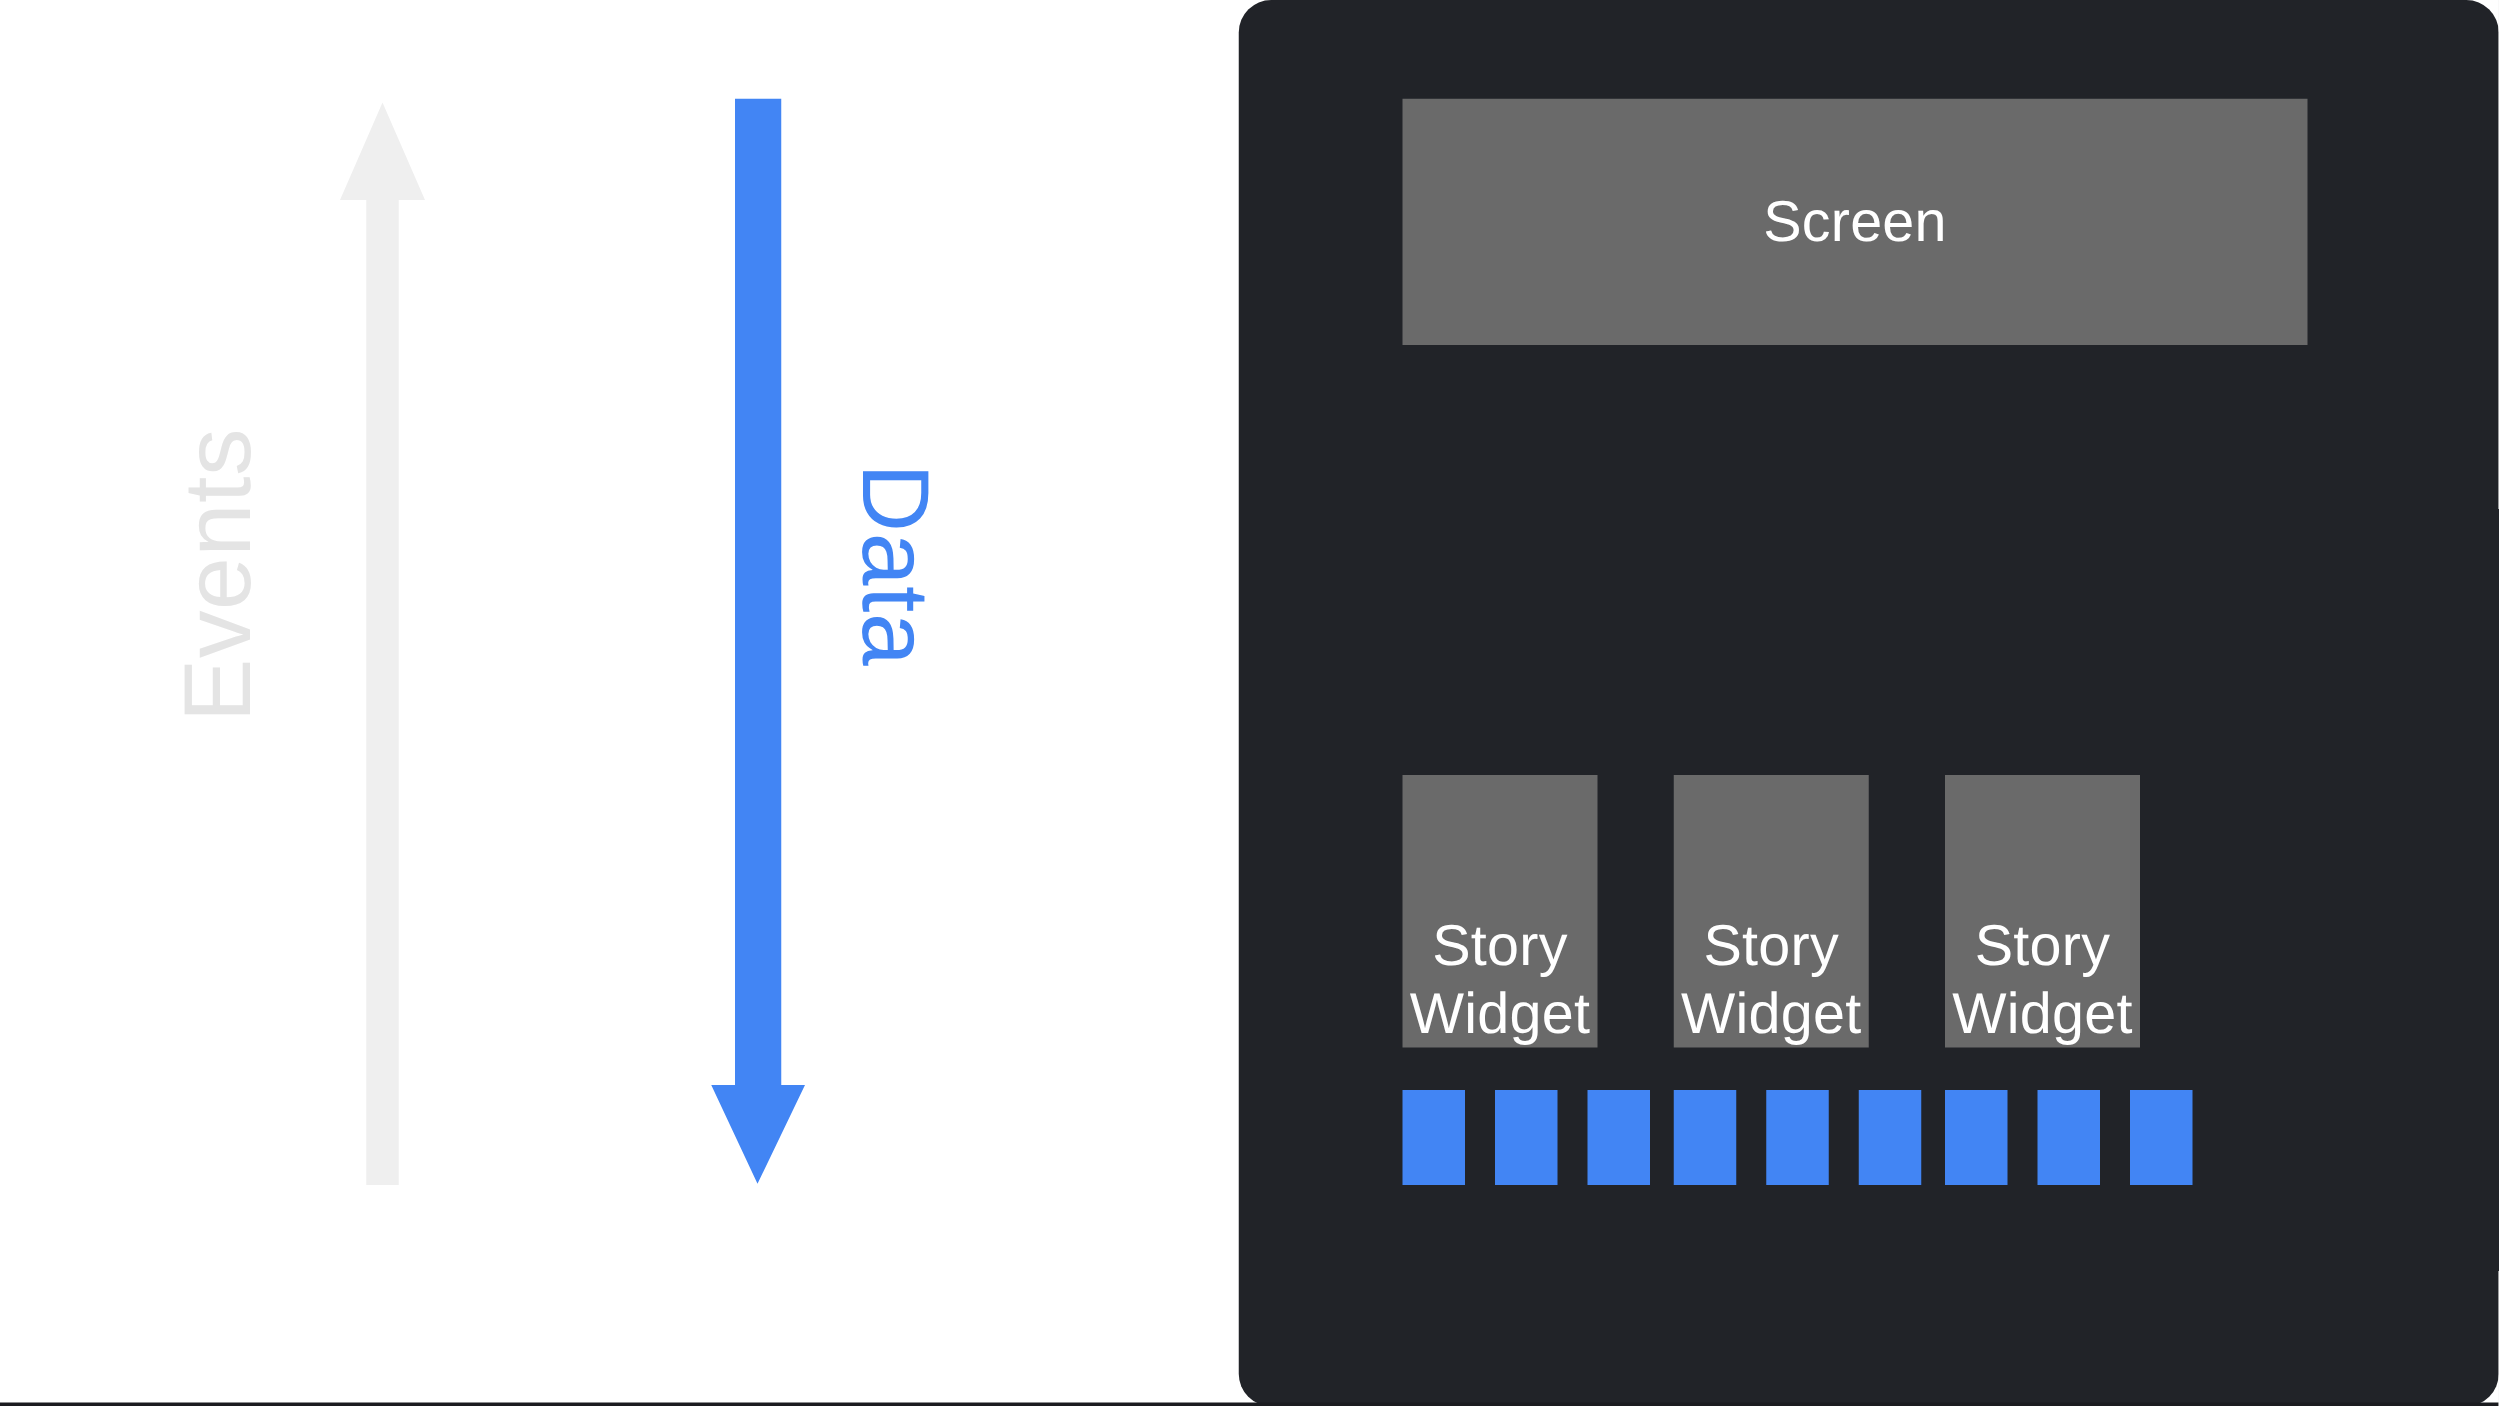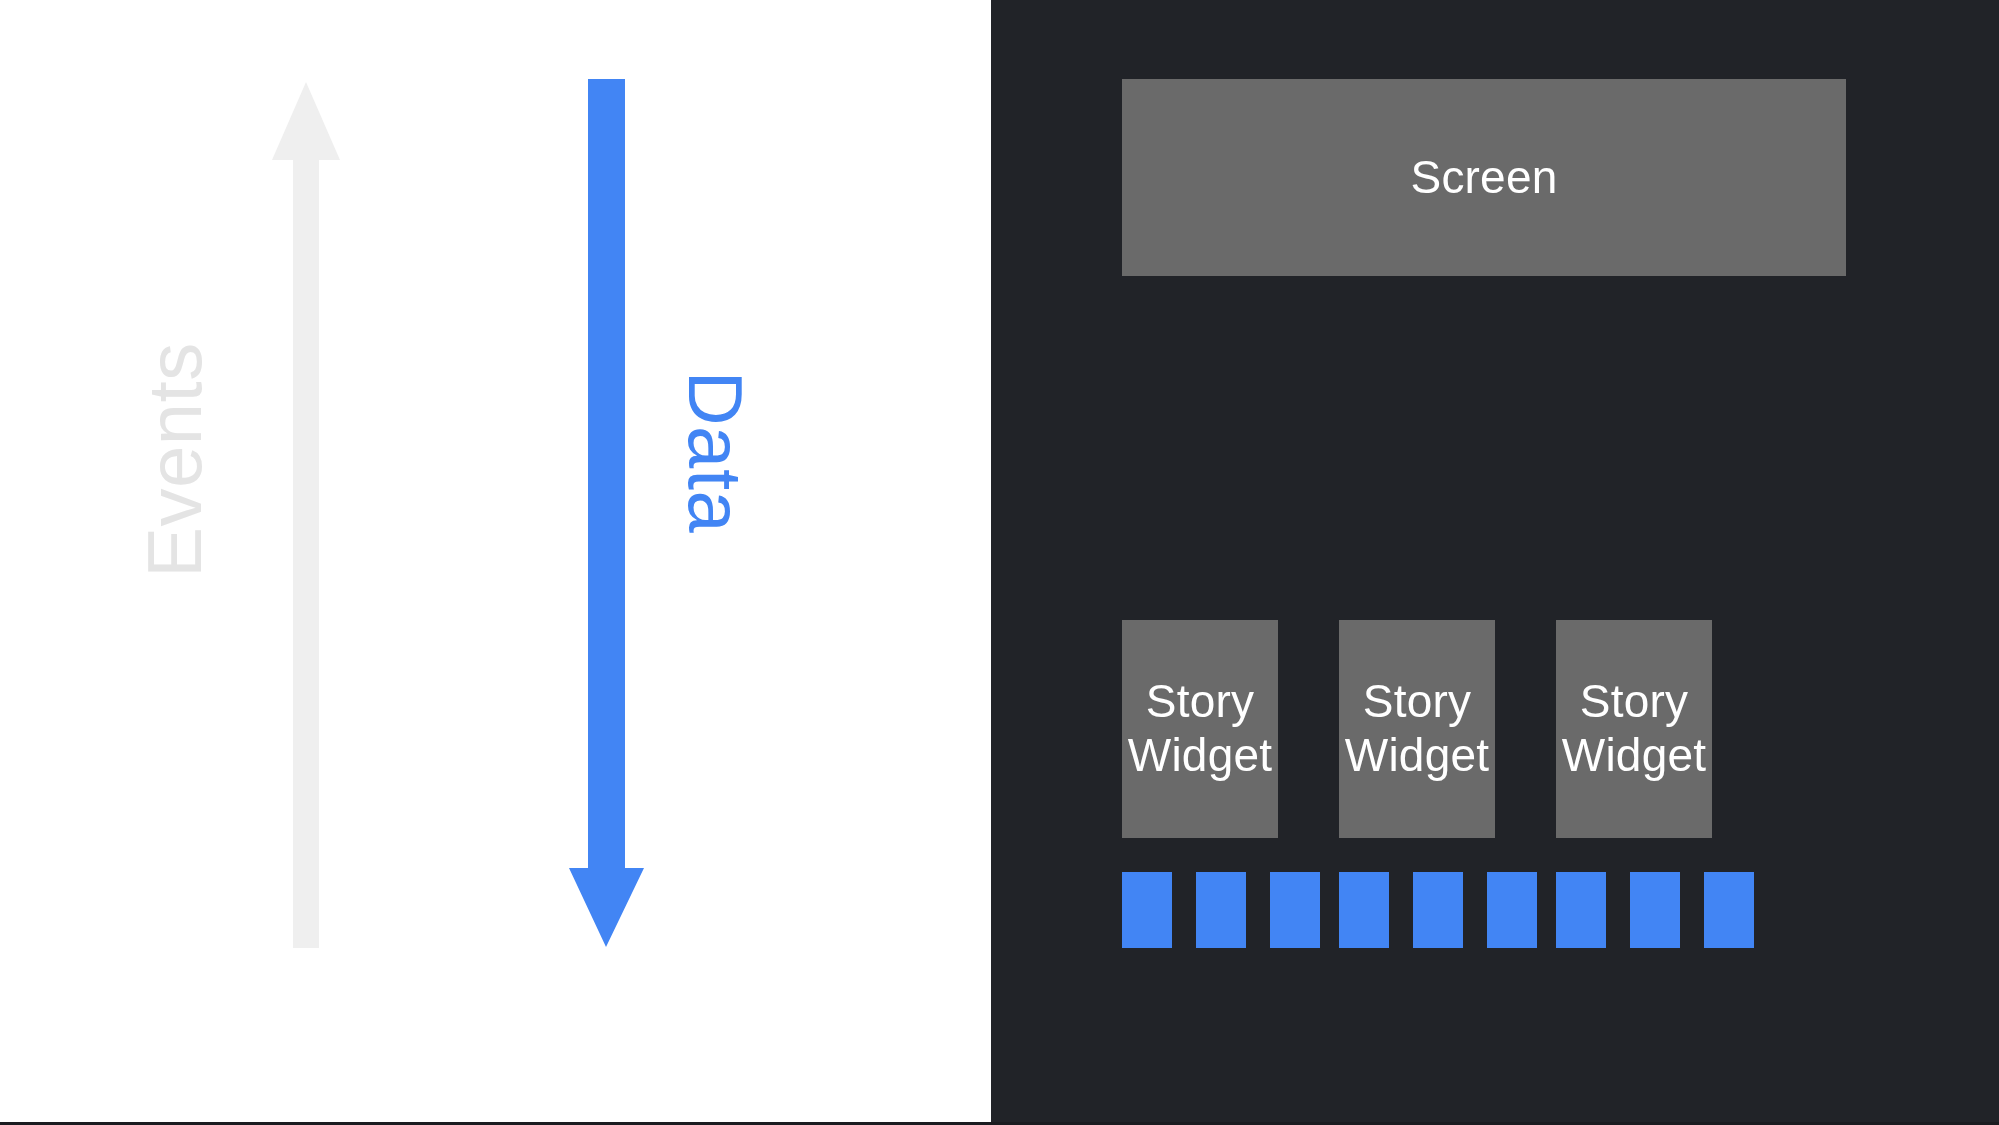--- a/index.html
+++ b/index.html
@@ -88,20 +88,21 @@
   }
 
   
   #widget-tree-panel {
     position: absolute;
     left: 991px;
     top: 0;
     width: 1008px;
     height: 1125px;
     background: #212328;
+    border-radius: 26px;
   }
 
   .node-box {
     position: absolute;
     background: #6a6a6a;
     color: #ffffff;
     display: flex;
     align-items: center;
     justify-content: center;
     text-align: center;
@@ -127,20 +128,21 @@
     width: 724px;
     height: 212px;
   }
 
   
   .story-node {
     top: 620px;
     width: 156px;
     height: 218px;
     padding: 0 6px;
+    align-items: flex-end;
   }
   #story-node-0 { left: 131px; }
   #story-node-1 { left: 348px; }
   #story-node-2 { left: 565px; }
 
   
   .leaf-group {
     position: absolute;
     top: 872px;
     height: 76px;

